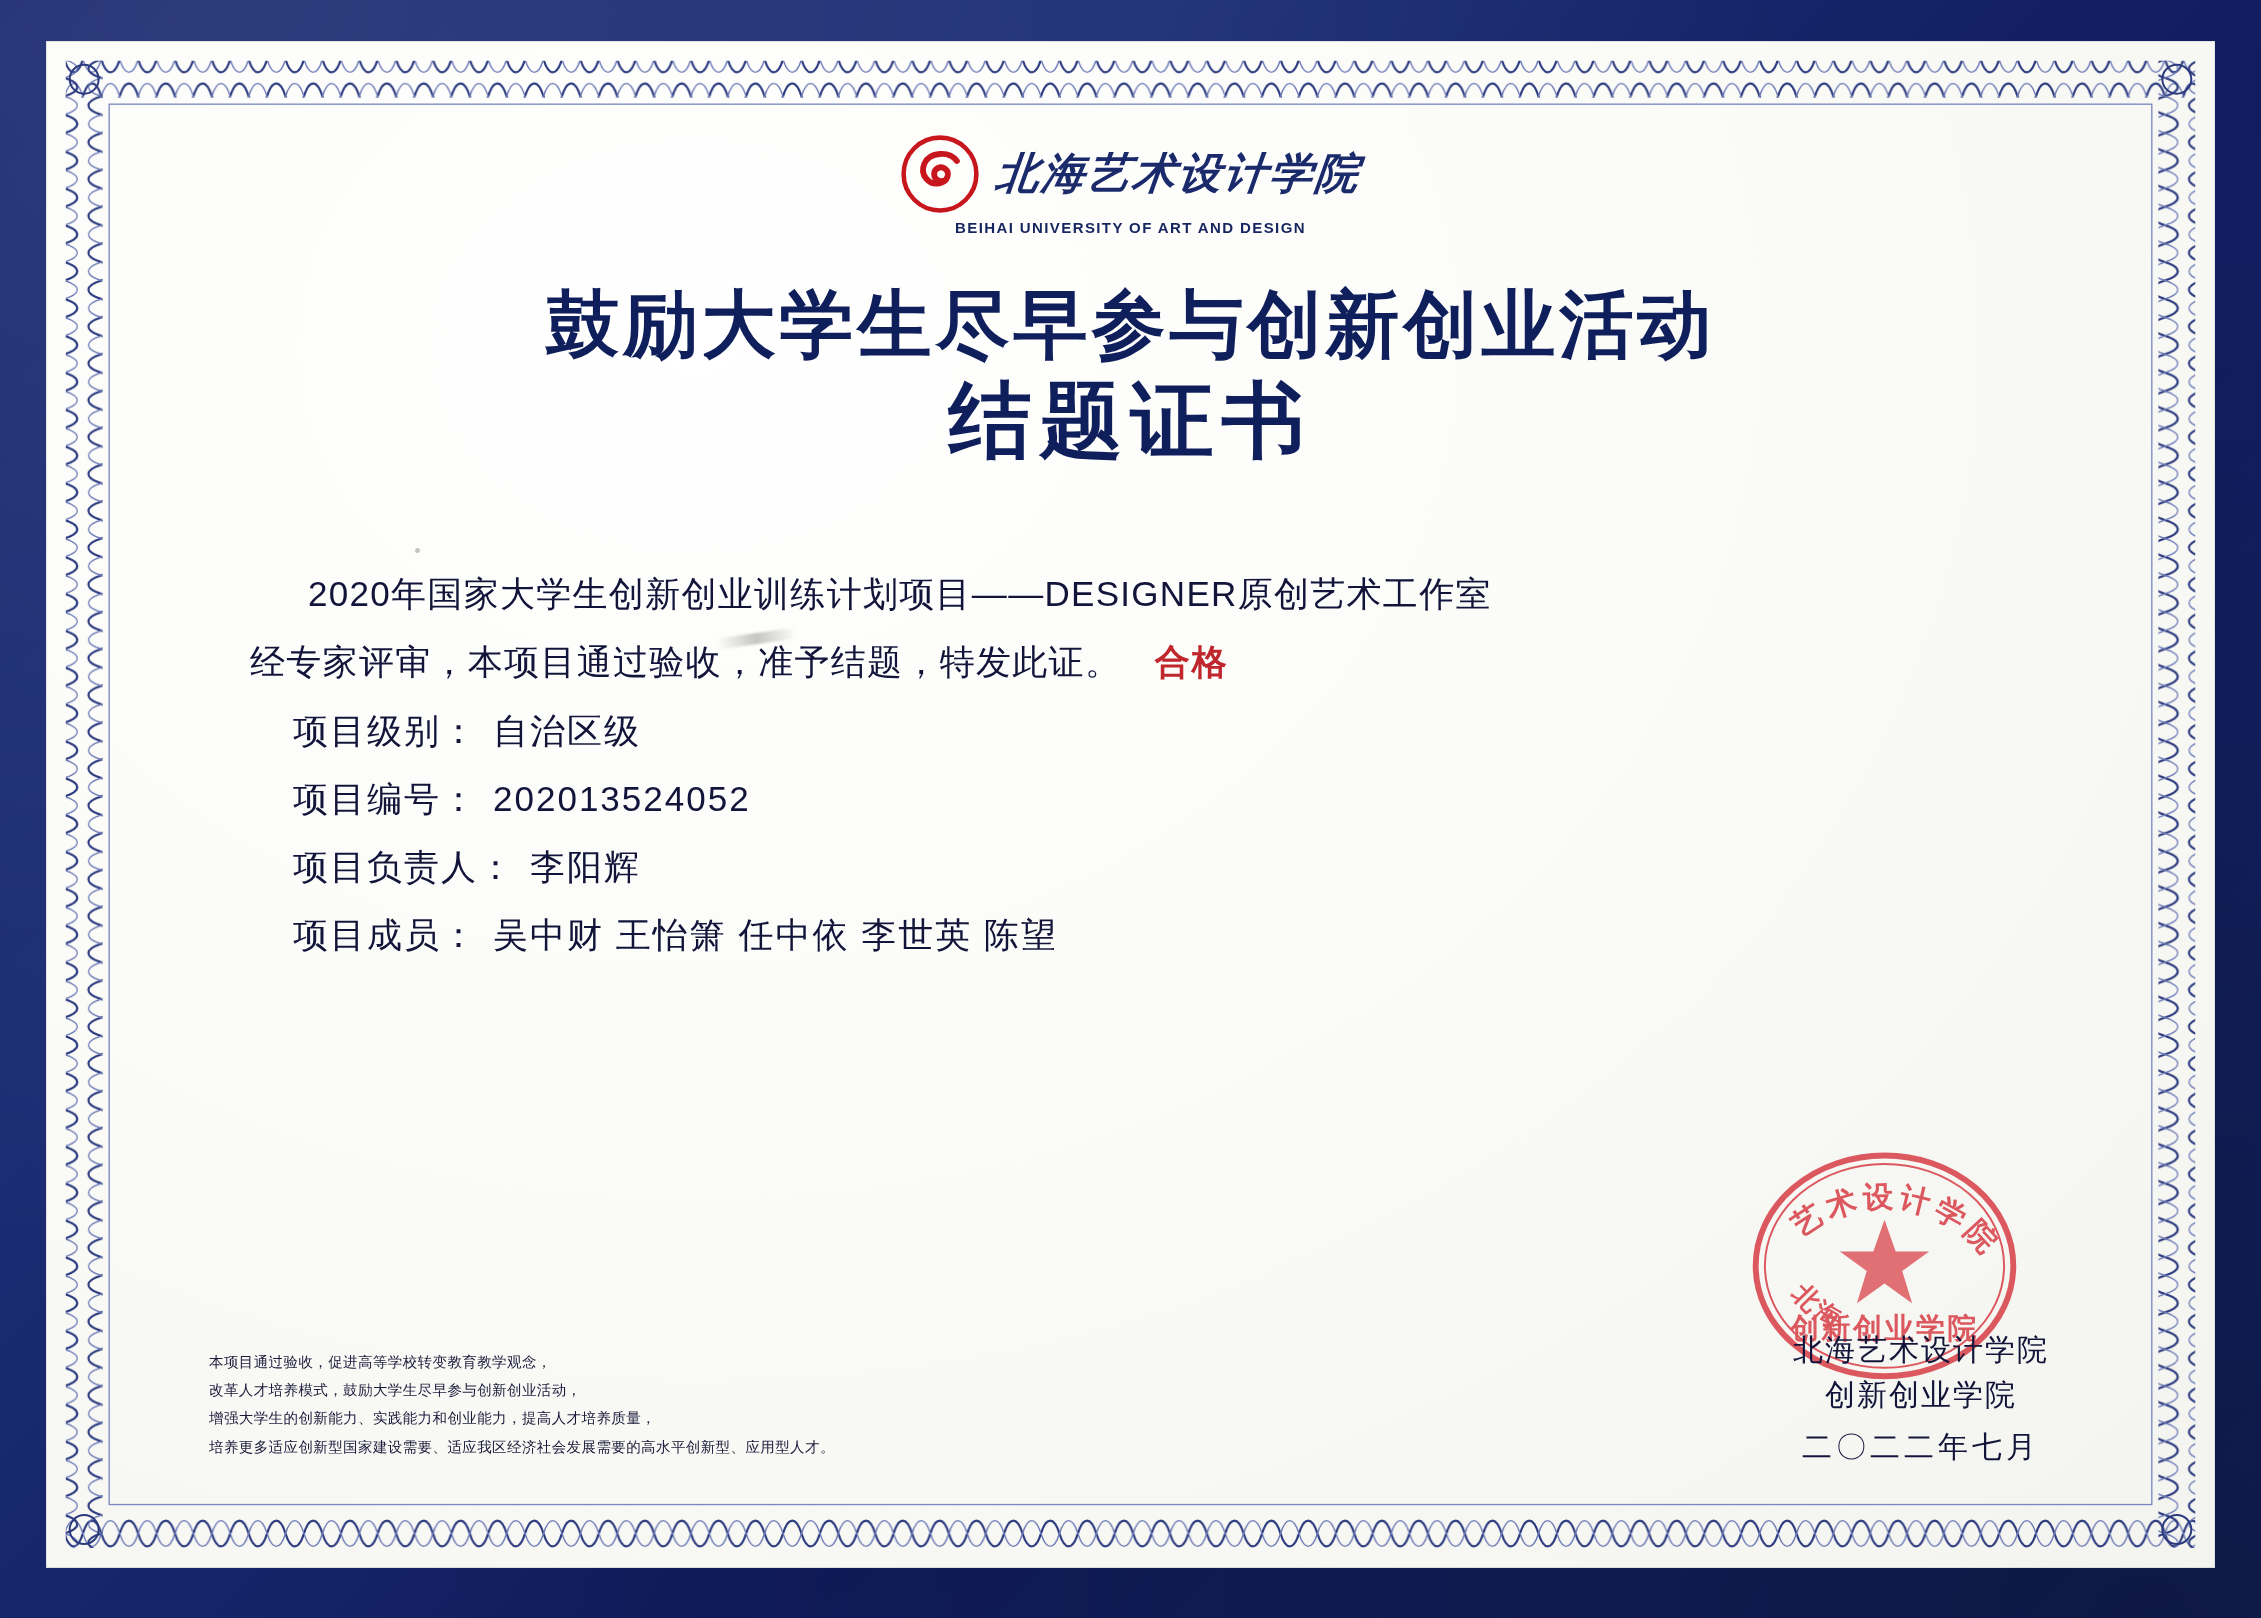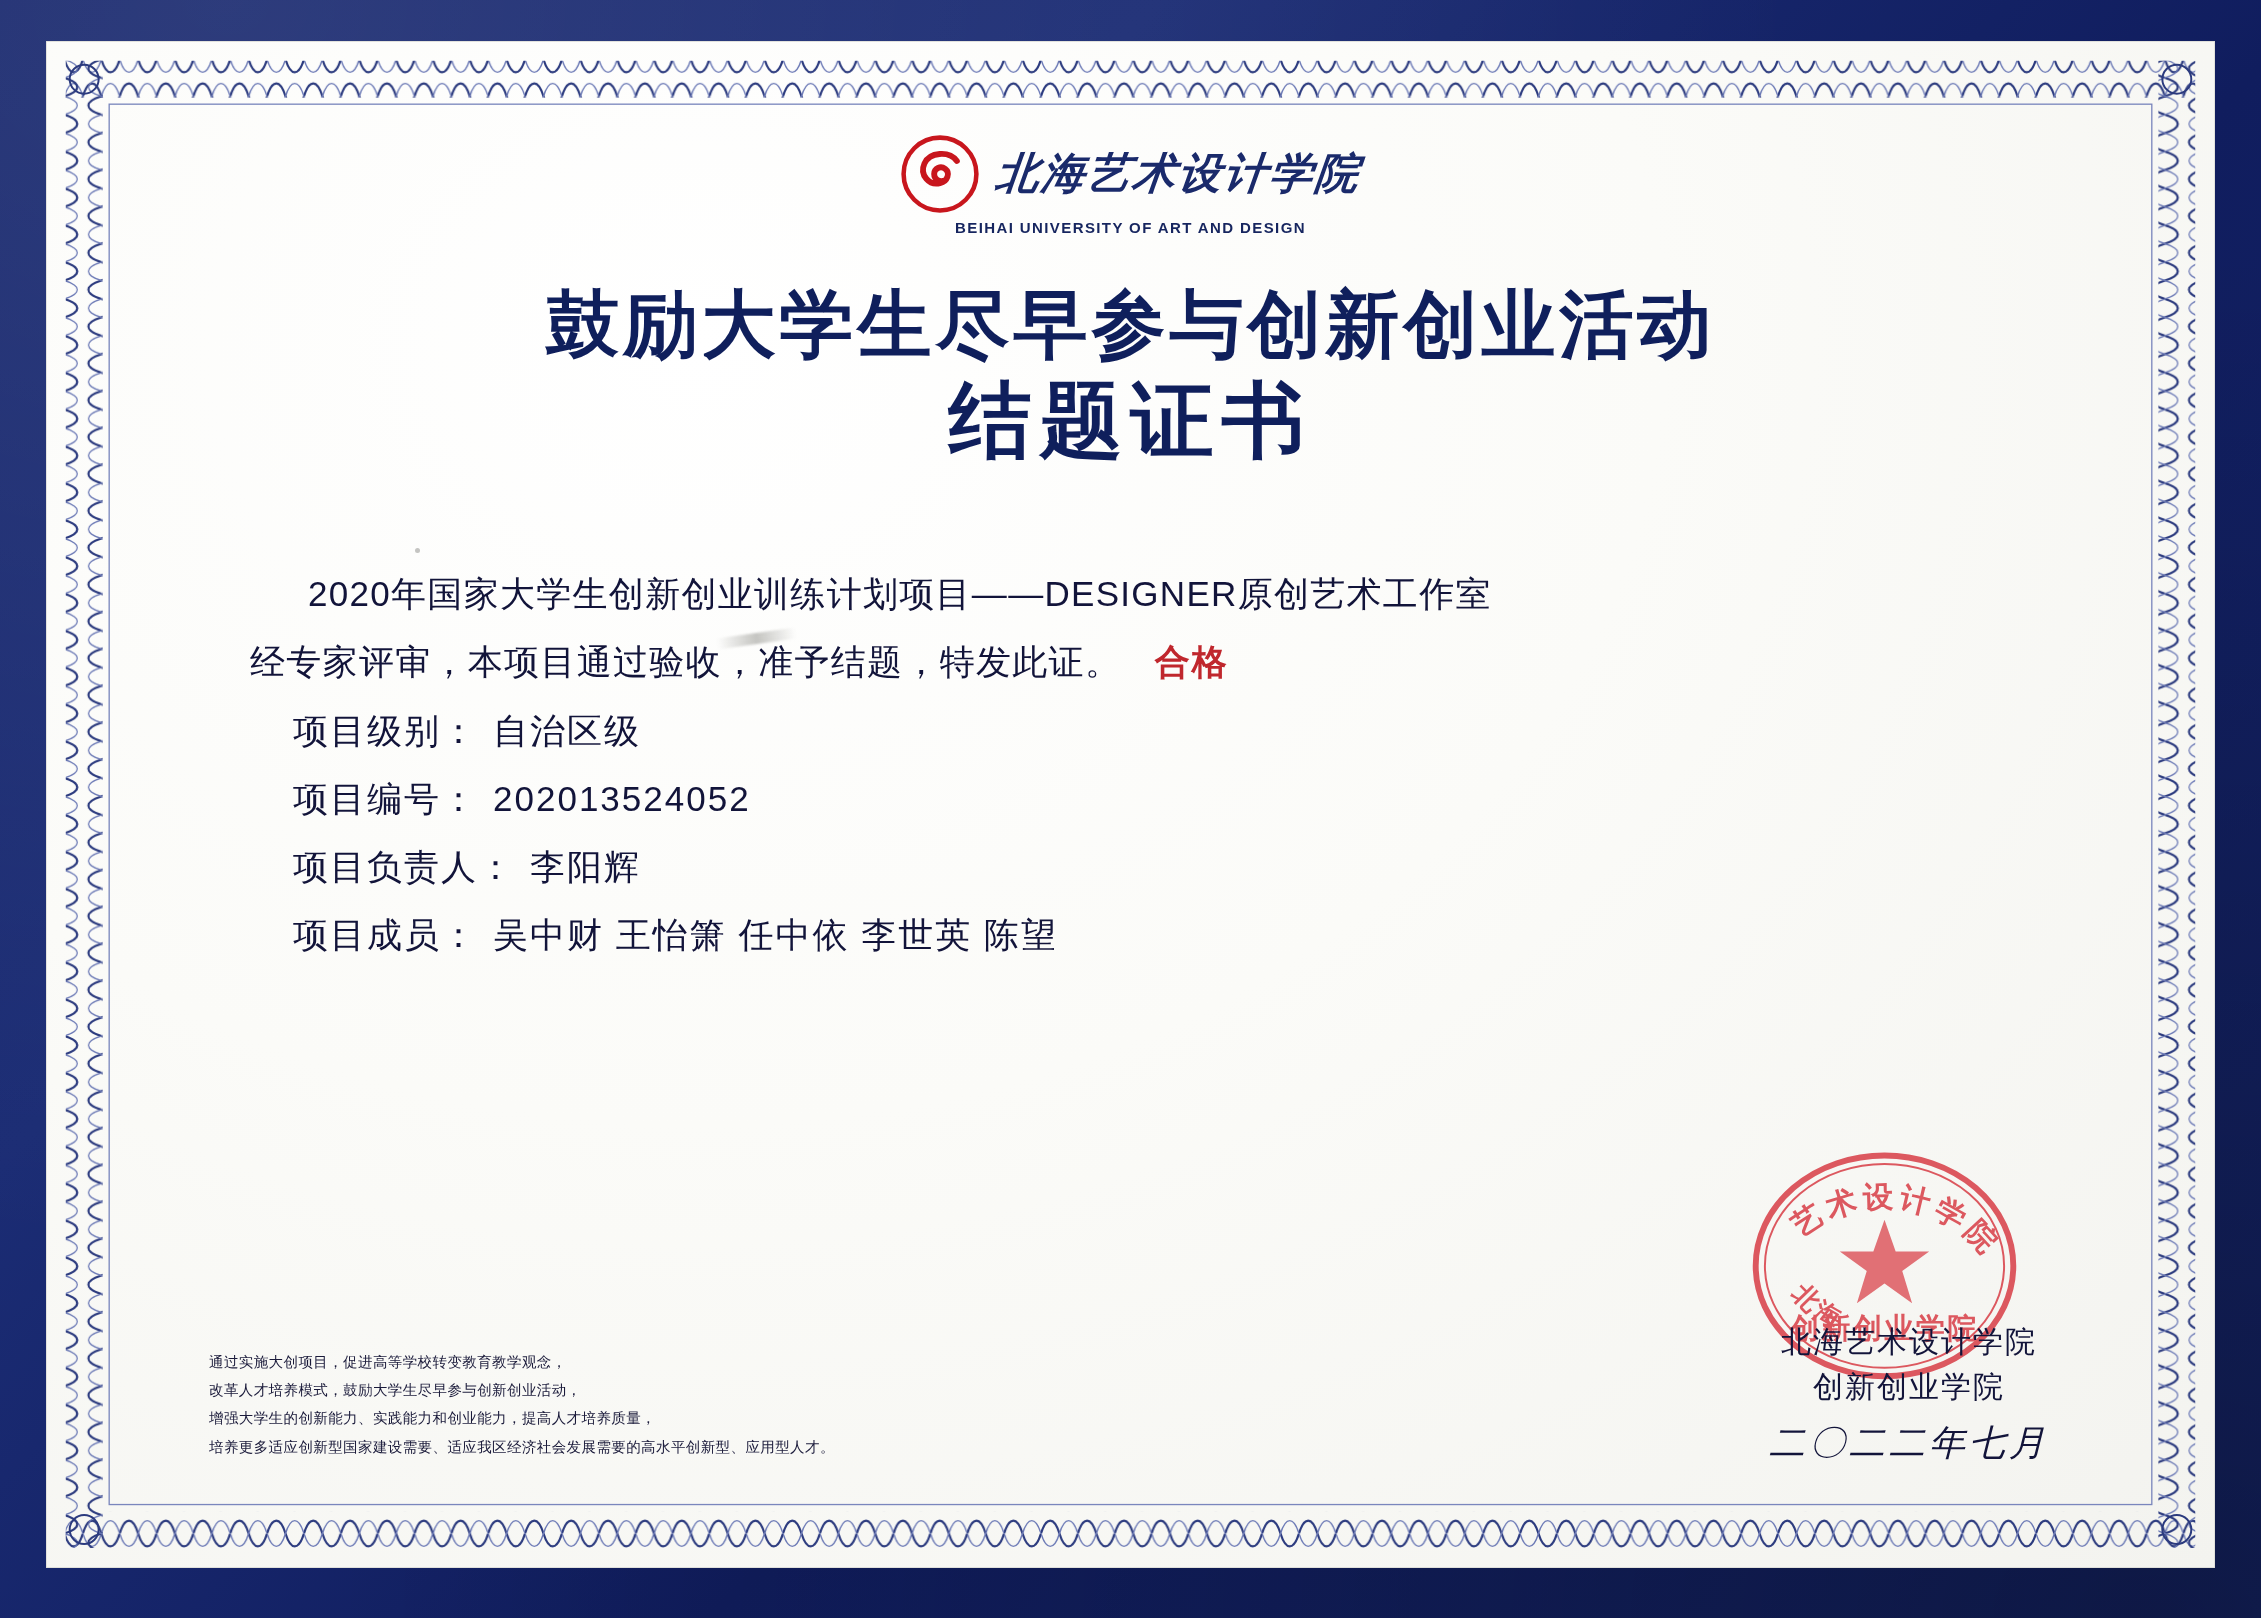--- a/index.html
+++ b/index.html
@@ -181,26 +181,25 @@
     z-index: 3;
   }
   .sig-line {
     font-size: 30px;
     color: #12143a;
     letter-spacing: 2px;
     line-height: 1.5;
     white-space: nowrap;
   }
   .sig-date {
-    font-size: 36px;
+    font-size: 30px;
     color: #12143a;
     letter-spacing: 4px;
     margin-top: 10.5px;
     white-space: nowrap;
-    font-style: italic;
   }
 
   
   .seal {
     position: absolute;
     right: 176px;
     bottom: 151px;
     width: 309px;
     height: 276px;
     z-index: 2;
@@ -306,21 +305,21 @@
           <span class="field-label">项目负责人：</span>
           <span class="field-value">李阳辉</span>
         </div>
         <div class="field-row">
           <span class="field-label">项目成员：</span>
           <span class="field-value">吴中财 王怡箫 任中依 李世英 陈望</span>
         </div>
       </div>
 
       <div class="footnote">
-        <div>通过实施大创项目，促进高等学校转变教育教学观念，</div>
+        <div>本项目通过验收，促进高等学校转变教育教学观念，</div>
         <div>改革人才培养模式，鼓励大学生尽早参与创新创业活动，</div>
         <div>增强大学生的创新能力、实践能力和创业能力，提高人才培养质量，</div>
         <div>培养更多适应创新型国家建设需要、适应我区经济社会发展需要的高水平创新型、应用型人才。</div>
       </div>
 
       <svg class="seal" viewBox="0 0 470 420" aria-hidden="true">
         <g stroke="#d9434b" fill="none">
           <ellipse cx="235" cy="190" rx="196" ry="168" stroke-width="9"></ellipse>
           <ellipse cx="235" cy="190" rx="182" ry="155" stroke-width="3"></ellipse>
         </g>

